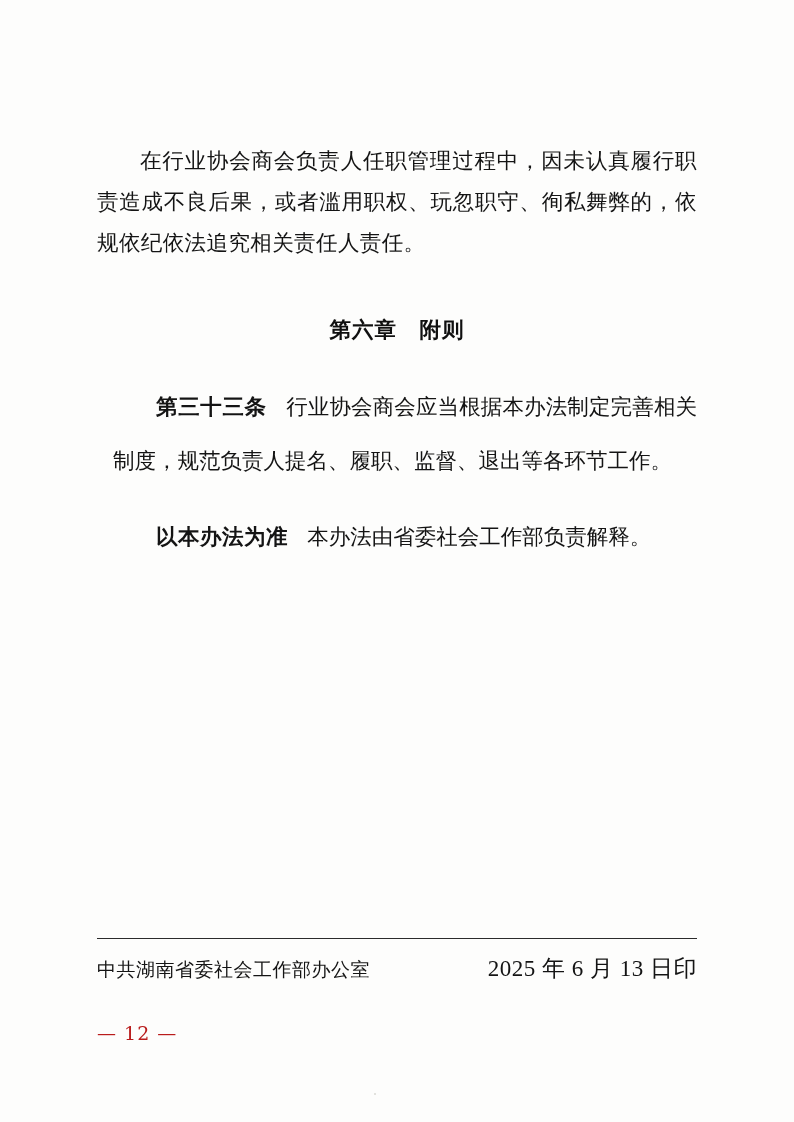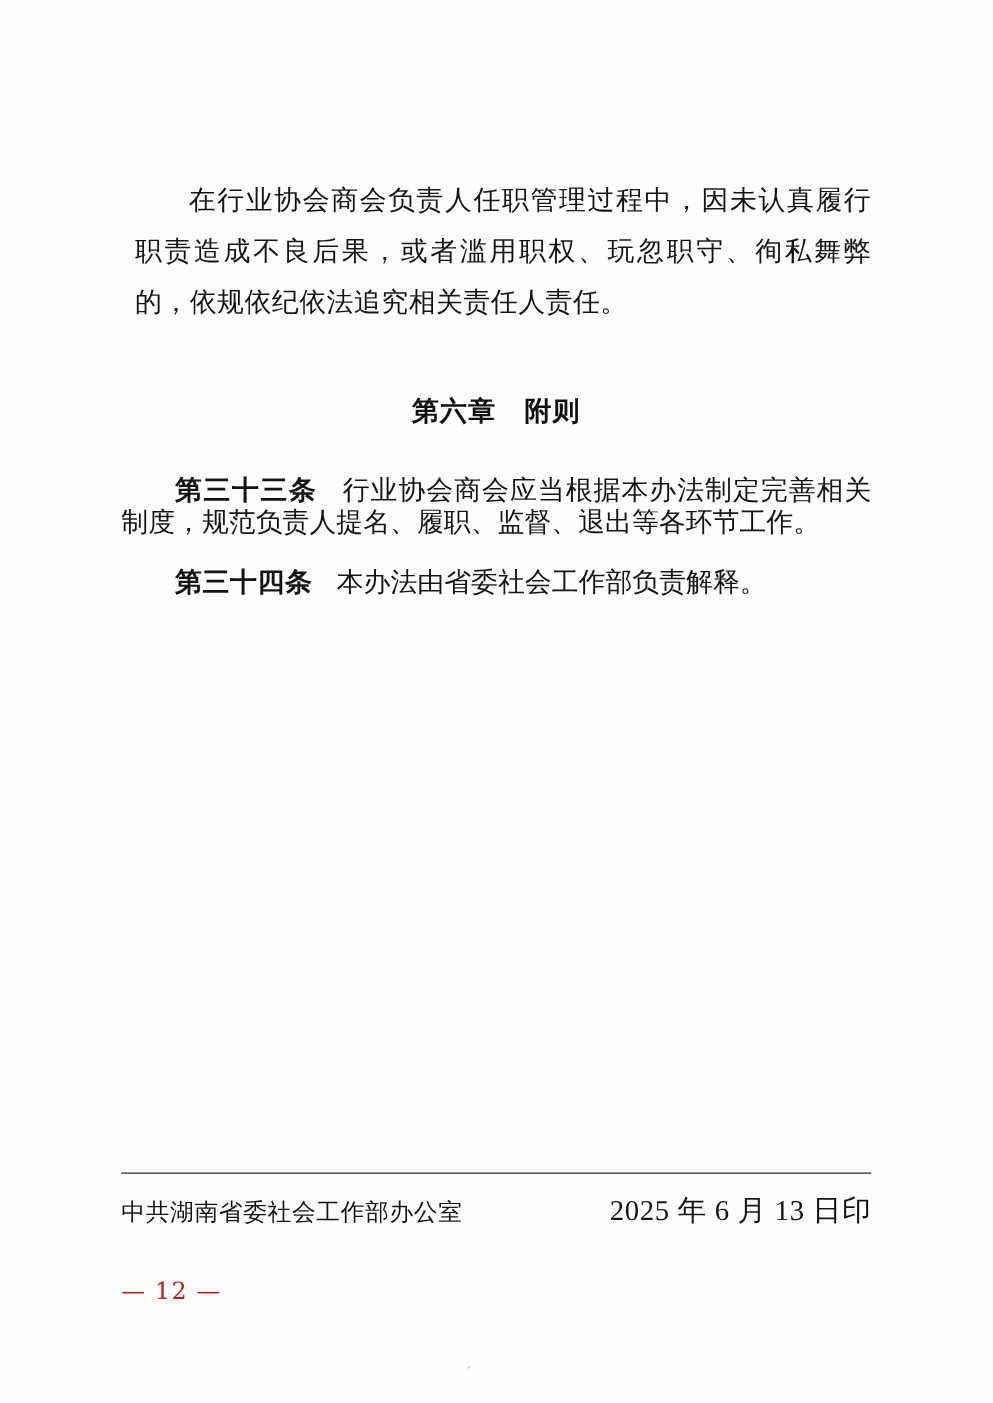--- a/index.html
+++ b/index.html
@@ -33,38 +33,38 @@
     font-size: 21.5px;
     line-height: 41px;
     letter-spacing: 0.4px;
     text-align: justify;
     text-justify: inter-ideograph;
     margin: 0 0 0 0;
     color: #141414;
   }
   .indent {
     text-indent: 2em;
-    margin-left: 11px;
   }
   .chapter-heading {
     text-align: center;
     font-size: 21.5px;
     line-height: 41px;
     font-weight: bold;
     letter-spacing: 1px;
     margin: 46px 0 30px 0;
     color: #101010;
   }
   .article {
     font-size: 21.5px;
-    line-height: 26px;
+    line-height: 54px;
     text-indent: 2em;
     text-align: justify;
     text-justify: inter-ideograph;
     color: #141414;
+    margin-left: 16px;
   }
   .article .label {
     font-weight: bold;
     letter-spacing: 0.5px;
   }
   .article .gap {
     display: inline-block;
     width: 0.9em;
   }
   .footer {
@@ -120,21 +120,21 @@
 <div class="page">
 
   <div class="content">
 
     <p class="para indent">在行业协会商会负责人任职管理过程中，因未认真履行职责造成不良后果，或者滥用职权、玩忽职守、徇私舞弊的，依规依纪依法追究相关责任人责任。</p>
 
     <h2 class="chapter-heading">第六章　附则</h2>
 
     <p class="article"><span class="label">第三十三条</span><span class="gap"></span><span class="article-text">行业协会商会应当根据本办法制定完善相关制度，规范负责人提名、履职、监督、退出等各环节工作。</span></p>
 
-    <p class="article"><span class="label">第三十四条</span><span class="gap"></span><span class="article-text">本办法由省委社会工作部负责解释。</span></p>
+    <p class="article"><span class="label">以本办法为准</span><span class="gap"></span><span class="article-text">本办法由省委社会工作部负责解释。</span></p>
 
 
   </div>
 
   <div class="footer">
     <div class="footer-rule"></div>
     <div class="footer-row">
       <span class="footer-left">中共湖南省委社会工作部办公室</span>
       <span class="footer-right">2025 年 6 月 13 日印</span>
     </div>

